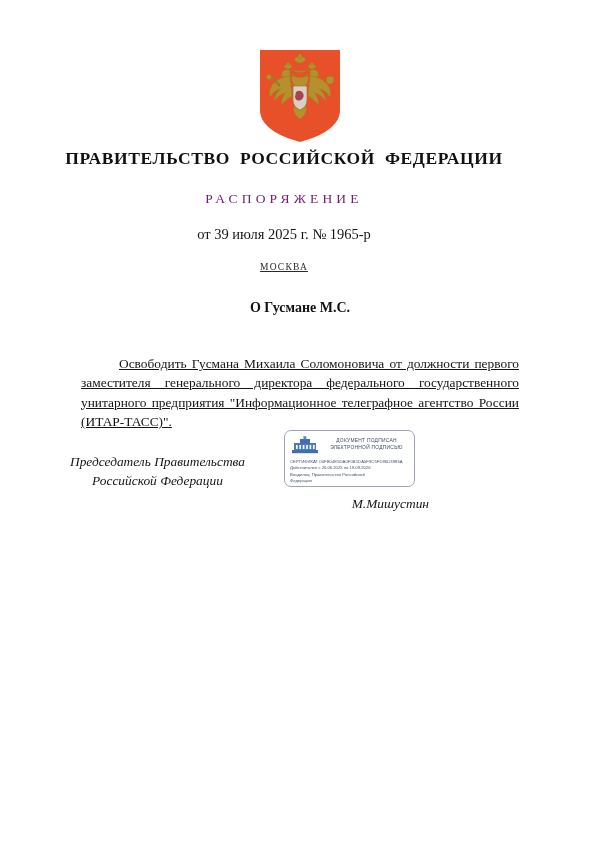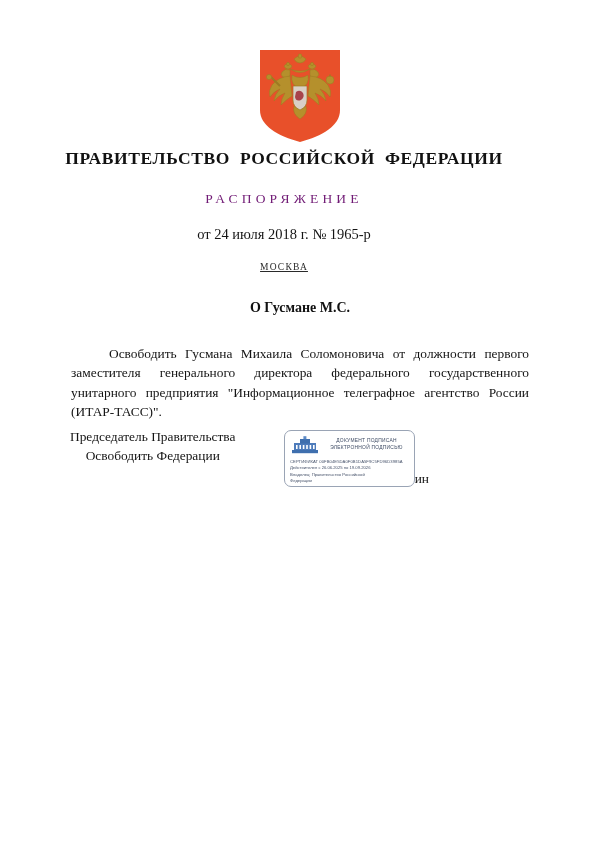--- a/index.html
+++ b/index.html
@@ -93,31 +93,33 @@
     top: 341px;
     left: 68px;
     width: 464px;
     font-size: 13.4px;
     line-height: 19.3px;
     text-align: justify;
     text-justify: inter-word;
     color: #141414;
   }
   .body-text p {
-    margin: 3px;
+    margin: 13px;
     text-indent: 38px;
+    text-decoration: underline;
   }
 
   
   .sign-row {
     position: absolute;
-    top: 427px;
+    top: 452px;
     left: 0;
     width: 491px;
     height: 60px;
+    font-style: italic;
   }
   .sign-post {
     position: absolute;
     left: 70px;
     top: 0;
     font-size: 13.4px;
     line-height: 19px;
     color: #141414;
     text-align: center;
   }
@@ -220,34 +222,34 @@
       </g>
 
       <path d="M33 36 h14 v14 q0 7 -7 10 q-7 -3 -7 -10 z" fill="#D9CFC6" stroke="#9C7B22" stroke-width="0.7"></path>
       <path d="M36 42 q4 -3 7 1 q2 4 -2 7 q-5 2 -6 -3 z" fill="#A8434B"></path>
     </svg>
   </div>
 
   <div class="header">
     <div class="gov-title">ПРАВИТЕЛЬСТВО  РОССИЙСКОЙ  ФЕДЕРАЦИИ</div>
     <div class="doc-type">РАСПОРЯЖЕНИЕ</div>
-    <div class="doc-date">от 24 июля 2018 г. №  1965-р</div>
+    <div class="doc-date">от 39 июля 2025 г. №  1965-р</div>
     <div class="doc-city">МОСКВА</div>
   </div>
 
   <div class="subject">О Гусмане М.С.</div>
 
   <div class="body-text">
     <p>Освободить Гусмана Михаила Соломоновича от должности первого заместителя генерального директора федерального государственного унитарного предприятия "Информационное телеграфное агентство России (ИТАР-ТАСС)".</p>
   </div>
 
   <div class="sign-row">
     <div class="sign-post">
       <div>Председатель Правительства</div>
-      <div>Освободить Федерации</div>
+      <div>Российской Федерации</div>
     </div>
     <div class="sign-name">М.Мишустин</div>
   </div>
 
   <div class="estamp">
     <div class="estamp-top">
       <svg class="estamp-icon" viewBox="0 0 30 20">
         <rect x="2" y="15" width="26" height="3.2" fill="#3f6fae"></rect>
         <rect x="4" y="8" width="22" height="7" fill="#4e7cbb"></rect>
         <rect x="10" y="4" width="10" height="4.6" fill="#3f6fae"></rect>

